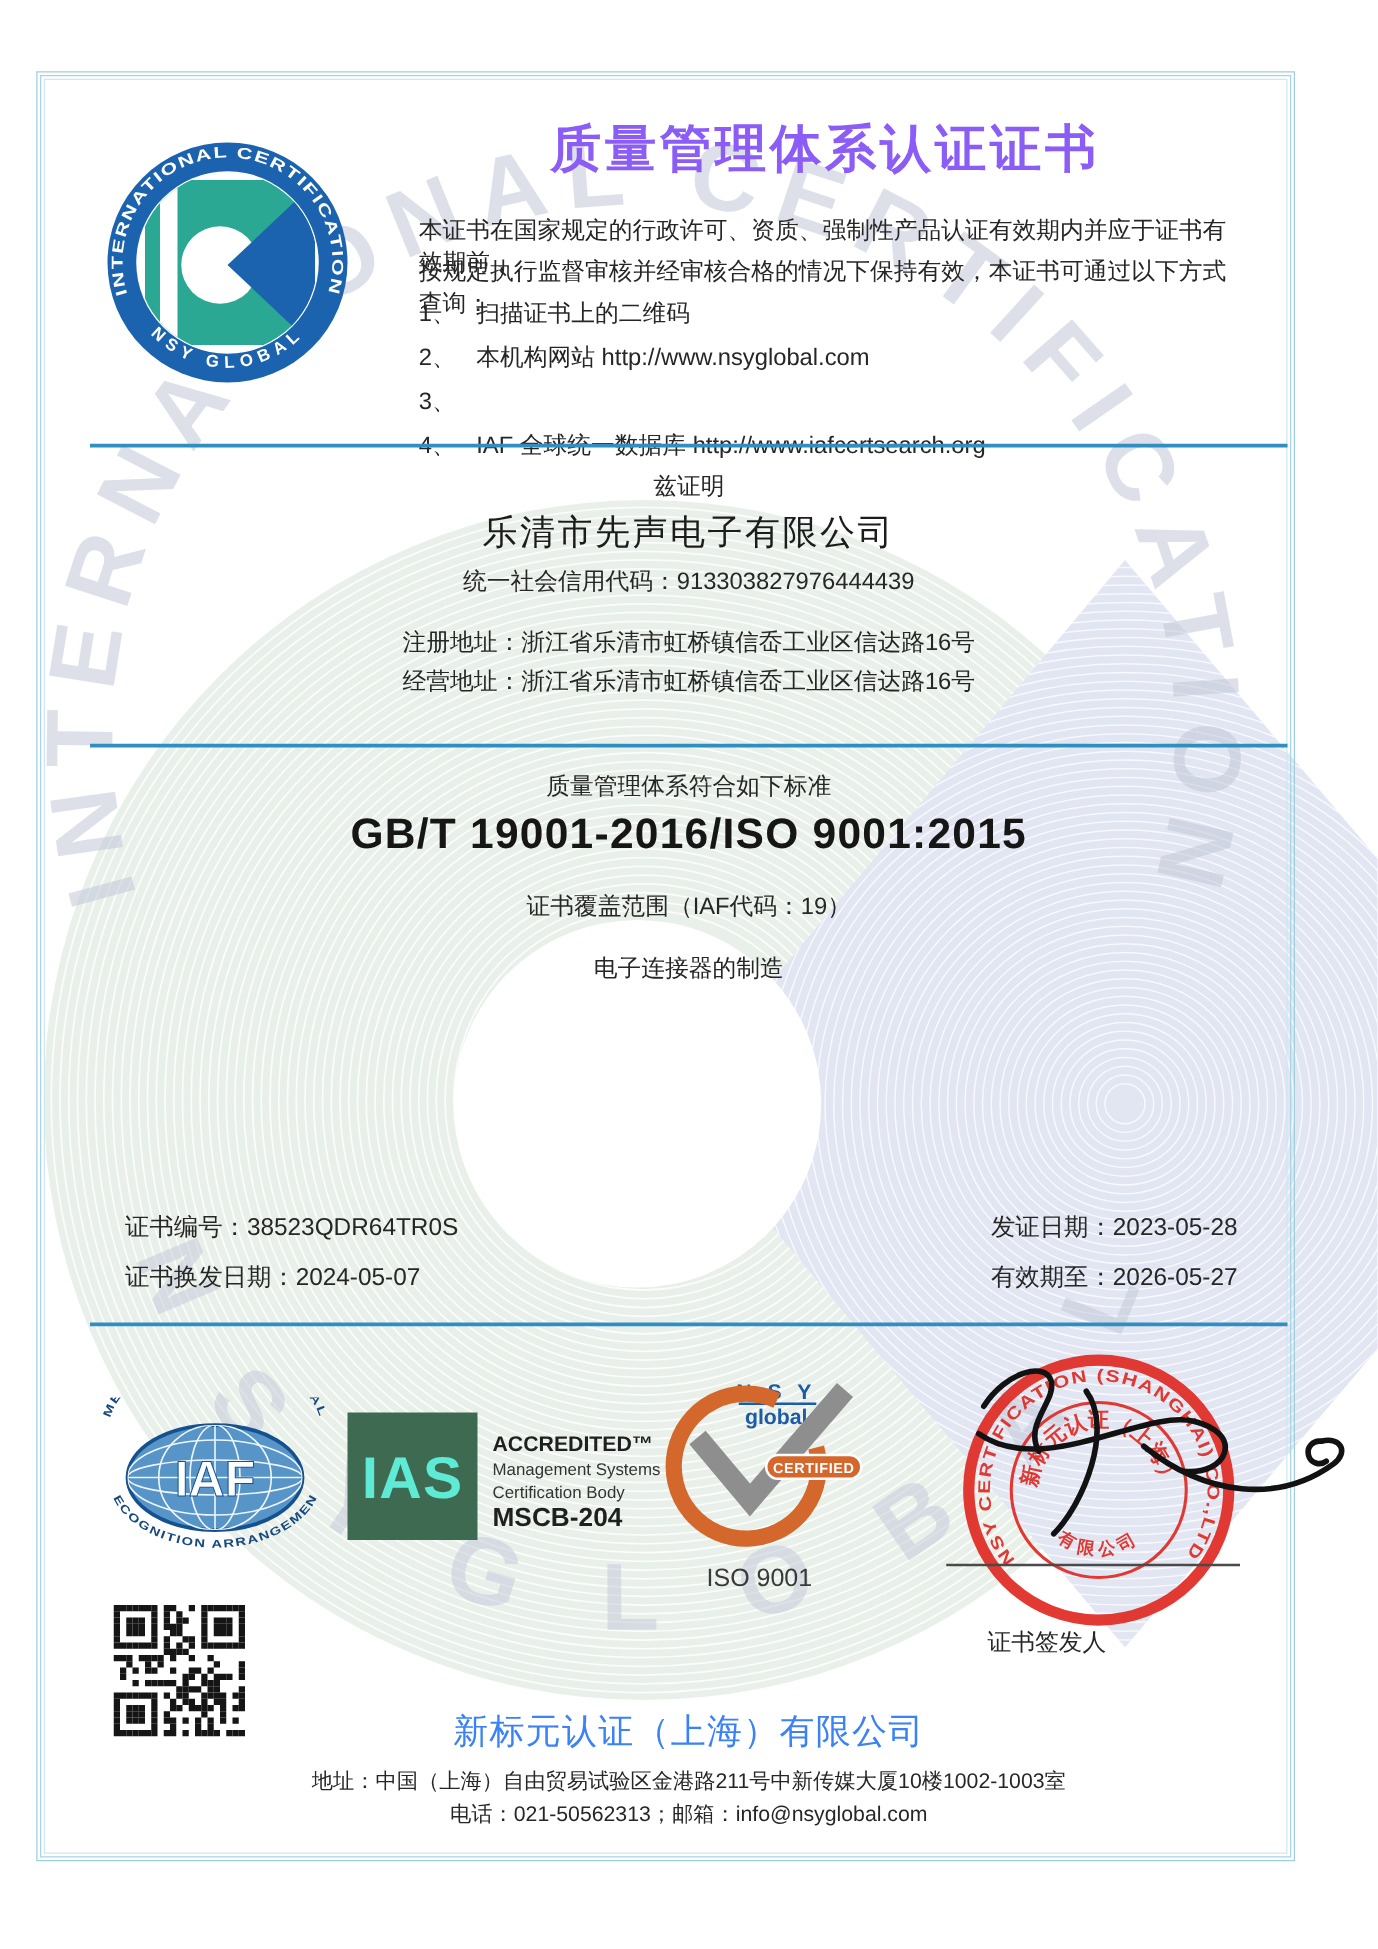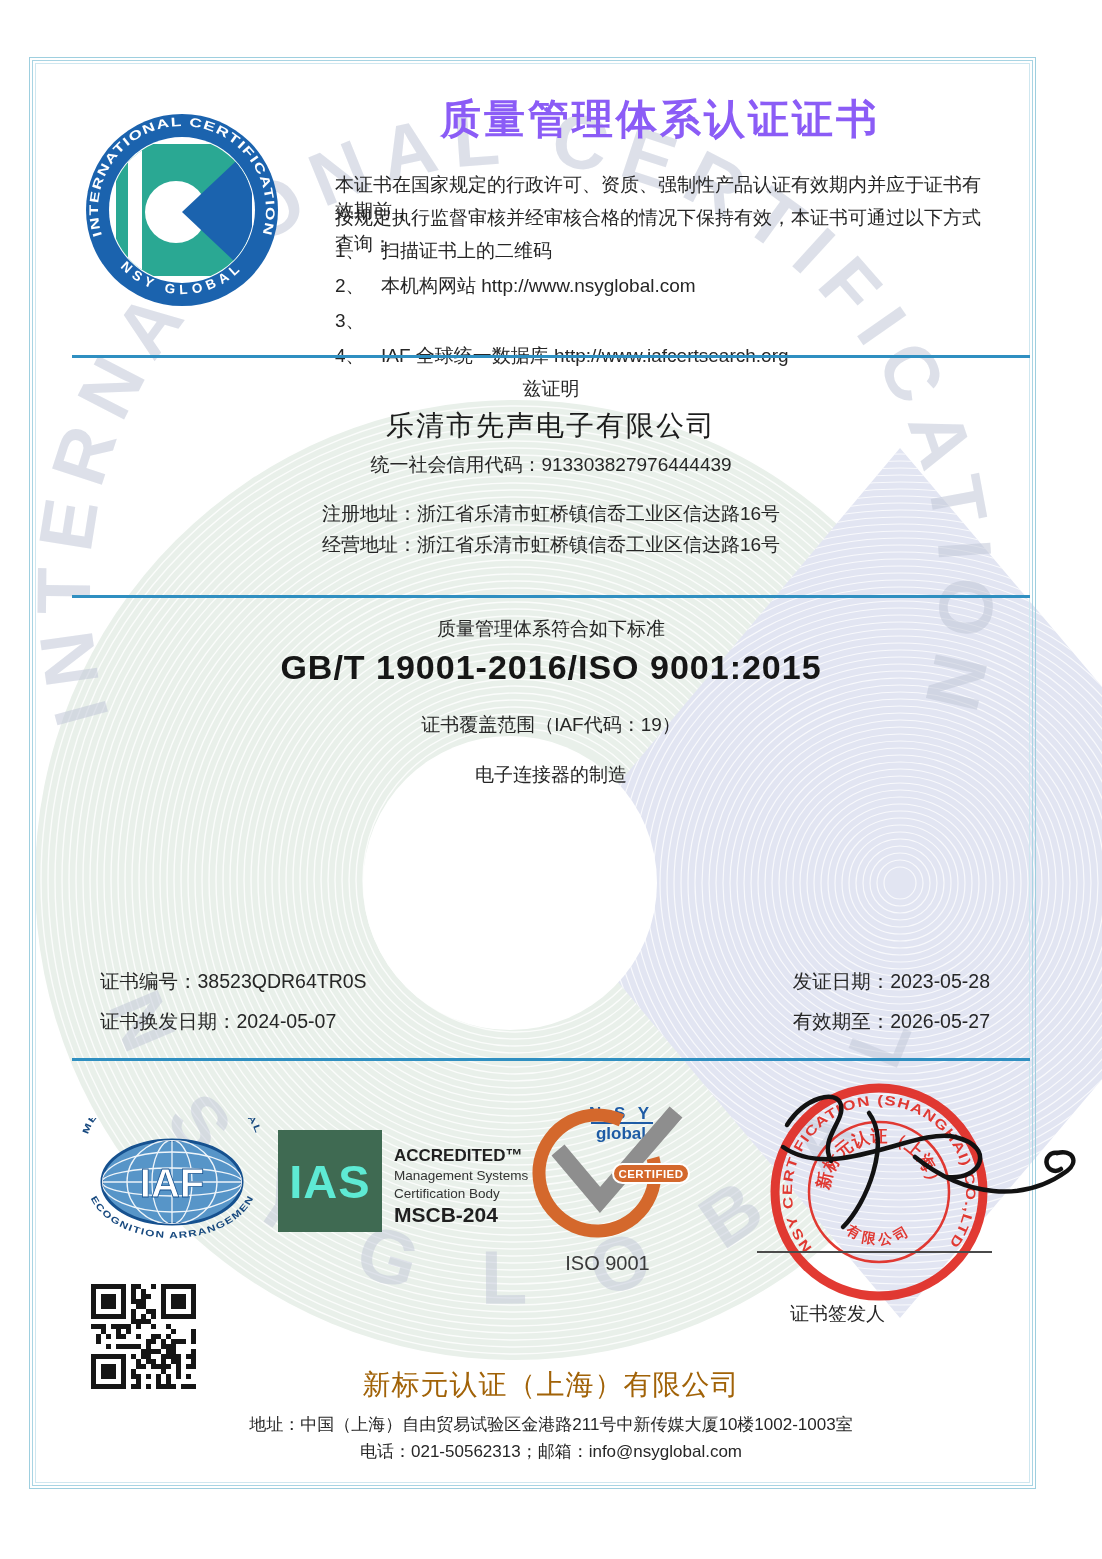--- a/index.html
+++ b/index.html
@@ -37,21 +37,21 @@
           display:flex;align-items:center;justify-content:center;font-size:47px;font-weight:bold;letter-spacing:1px;}
   .ias-txt{left:394px;top:1147px;width:190px;color:#1f1f1f;line-height:1;}
   .ias-acc{font-size:17px;font-weight:bold;margin-bottom:5px;}
   .ias-l{font-size:13.5px;margin-bottom:4px;color:#333;}
   .ias-code{font-size:21px;font-weight:bold;margin-top:4px;}
   .iso-label{left:540px;top:1252px;width:135px;text-align:center;font-size:20px;color:#3a3a3a;}
   
   .sigline{left:757px;top:1251px;width:235px;height:2px;background:#4a4a4a;}
   .signer{left:790px;top:1301px;width:190px;text-align:left;font-size:19px;color:#262626;}
   
-  .issuer-name{left:72px;top:1366px;width:958px;text-align:center;font-size:28px;color:#a16207;letter-spacing:1px;}
+  .issuer-name{left:72px;top:1366px;width:958px;text-align:center;font-size:28px;color:#3b82f6;letter-spacing:1px;}
   .issuer-line{left:72px;width:958px;text-align:center;font-size:17px;color:#262626;}
   svg{display:block;}
 </style>
 </head>
 <body>
 
 <svg class="abs" style="left:0;top:0;pointer-events:none;" width="1102" height="1559" viewBox="0 0 1102 1559">
   <defs>
     <clipPath id="dclip">
         <polygon points="535,883 900,448 1268,883 900,1318"></polygon>

